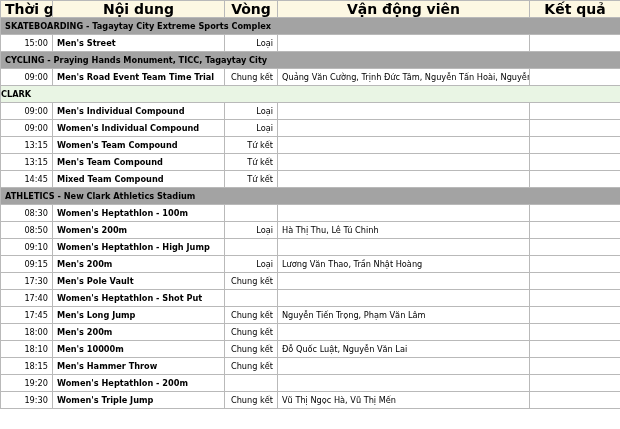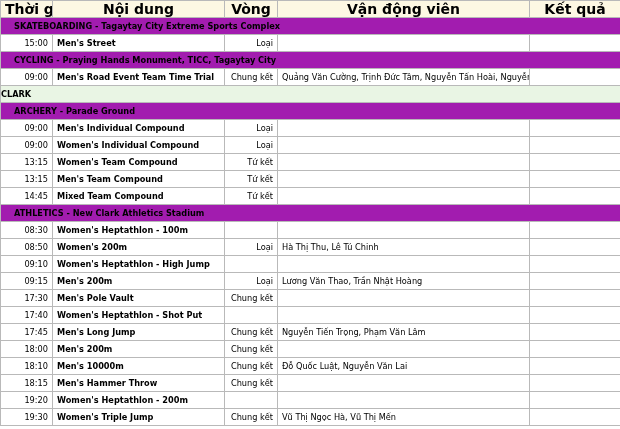--- a/index.html
+++ b/index.html
@@ -45,22 +45,22 @@
 
   td.time { text-align: right; }
   td.content { text-align: left; font-weight: bold; }
   td.round { text-align: right; padding-left: 5px; }
   td.athlete { text-align: left; }
   td.result { text-align: left; }
 
   tr.section td {
     font-weight: bold;
     text-align: left;
-    background: #a21caf;
-    padding-left: 13px;
+    background: #a3a3a3;
+    padding-left: 4px;
   }
   tr.venue-green td {
     font-weight: bold;
     text-align: left;
     background: #e9f5e4;
     padding-left: 0;
   }
 </style>
 </head>
 <body>
@@ -99,23 +99,20 @@
       <tr>
         <td class="time">09:00</td>
         <td class="content">Men's Road Event Team Time Trial</td>
         <td class="round">Chung kết</td>
         <td class="athlete">Quảng Văn Cường, Trịnh Đức Tâm, Nguyễn Tấn Hoài, Nguyễn Trường Tài</td>
         <td class="result"></td>
       </tr>
       <tr class="venue-green">
         <td colspan="5">CLARK</td>
       </tr>
-      <tr class="section">
-        <td colspan="5">ARCHERY - Parade Ground</td>
-      </tr>
       <tr>
         <td class="time">09:00</td>
         <td class="content">Men's Individual Compound</td>
         <td class="round">Loại</td>
         <td class="athlete"></td>
         <td class="result"></td>
       </tr>
       <tr>
         <td class="time">09:00</td>
         <td class="content">Women's Individual Compound</td>

